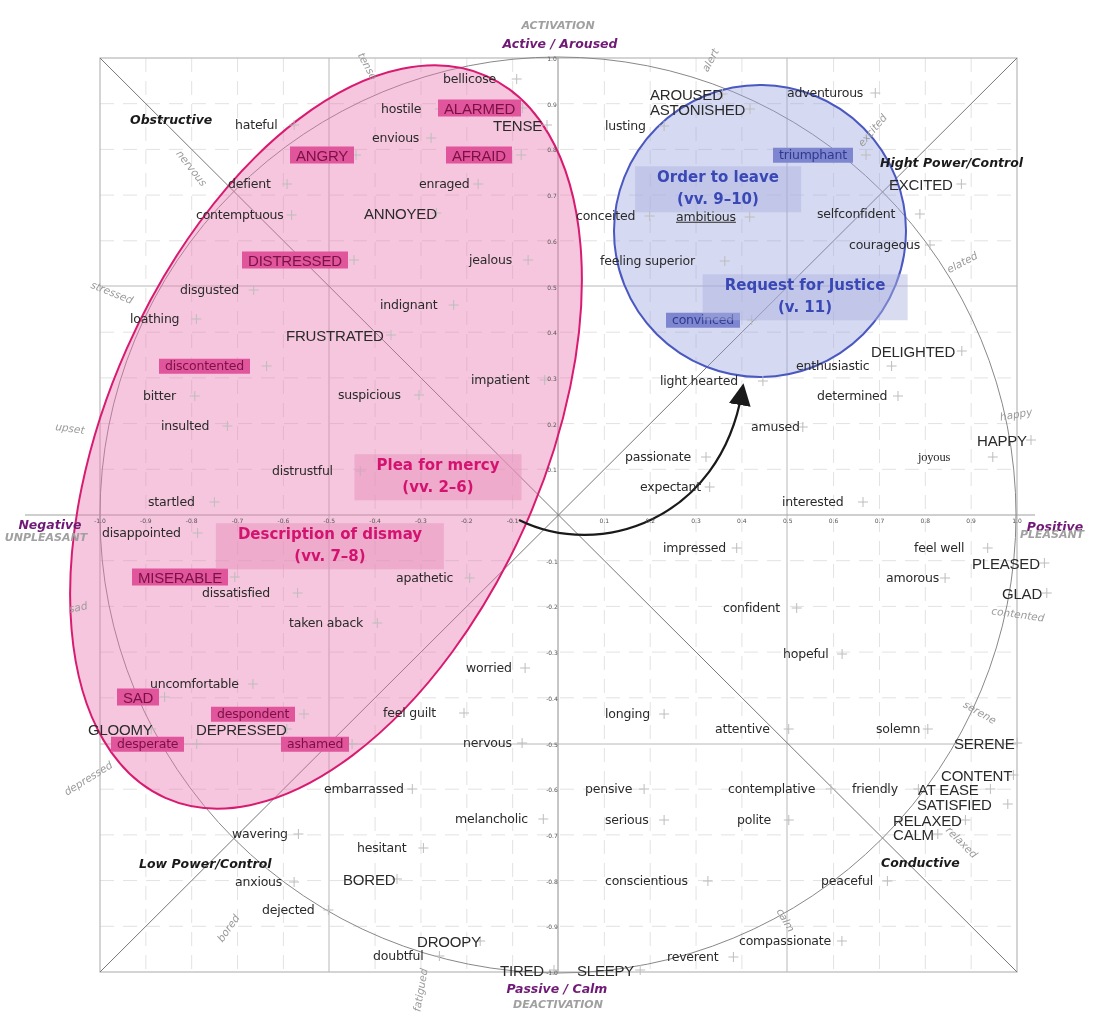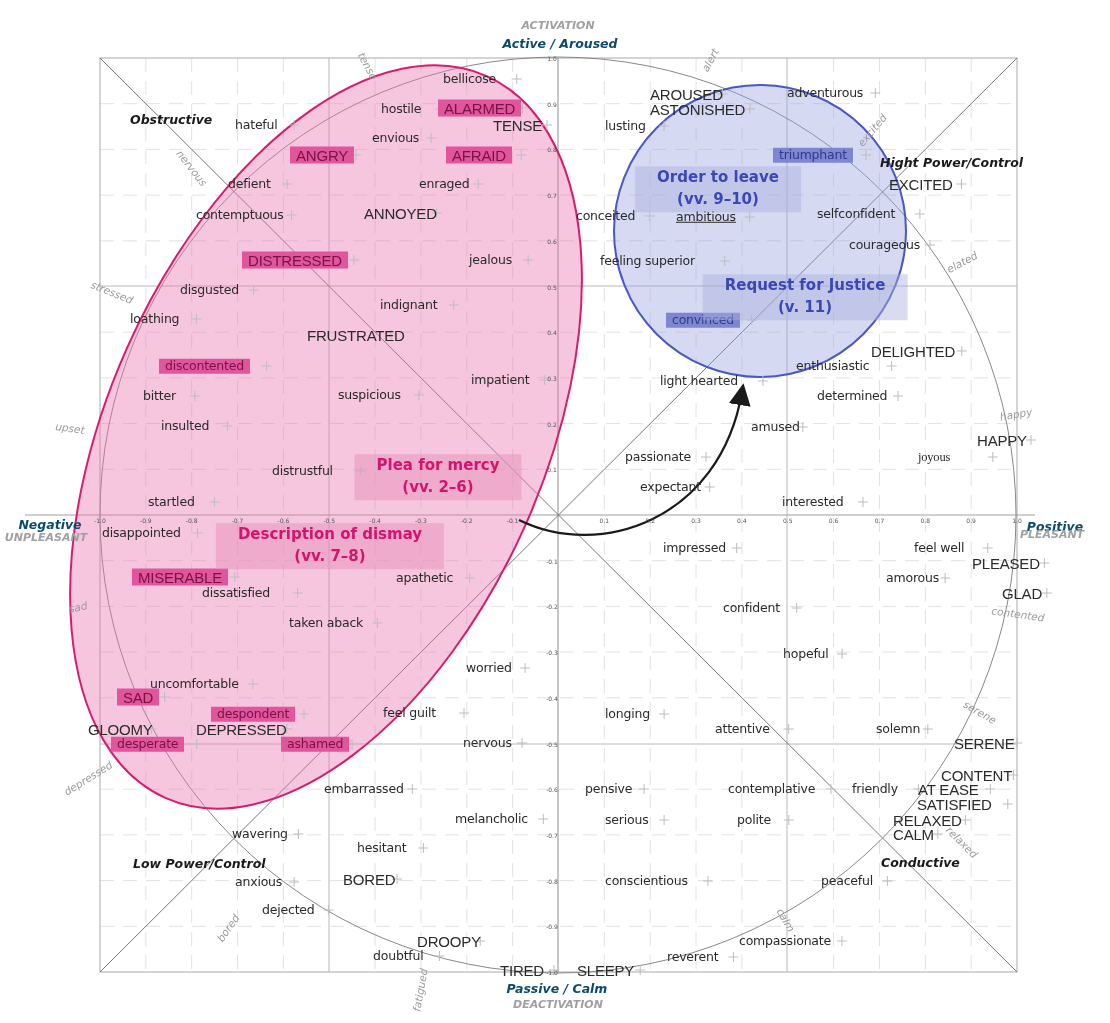--- a/index.html
+++ b/index.html
@@ -4,21 +4,21 @@
 <style>
   html,body{margin:0;padding:0;background:#ffffff;}
   body{width:1110px;height:1023px;position:relative;overflow:hidden;font-family:"DejaVu Sans",sans-serif;}
   #stage{position:absolute;left:0;top:0;width:1110px;height:1023px;}
   svg#plot{position:absolute;left:0;top:0;}
   .lbl{position:absolute;white-space:nowrap;color:#2a2a2a;line-height:1;transform:translateY(-50%);}
   .lbl.small{font-size:12.5px;font-family:"DejaVu Sans",sans-serif;letter-spacing:-0.2px;}
   .lbl.big{font-size:15px;font-family:"Liberation Sans",sans-serif;letter-spacing:-0.2px;}
   .lbl.hl-pink{background:#e0559b;color:#7a1145;padding:1px 6px;}
   .lbl.hl-blue{background:#7d86cf;color:#2f3a8f;padding:1px 6px;}
-  .axis-title{position:absolute;font-family:"DejaVu Sans",sans-serif;font-style:italic;font-weight:bold;font-size:12.5px;color:#0c4a6e;white-space:nowrap;transform:translate(-50%,-50%);}
+  .axis-title{position:absolute;font-family:"DejaVu Sans",sans-serif;font-style:italic;font-weight:bold;font-size:12.5px;color:#701a75;white-space:nowrap;transform:translate(-50%,-50%);}
   .axis-sub{position:absolute;font-family:"DejaVu Sans",sans-serif;font-style:italic;font-weight:bold;font-size:11px;color:#a0a0a0;white-space:nowrap;transform:translate(-50%,-50%);}
   .quad{position:absolute;font-family:"DejaVu Sans",sans-serif;font-style:italic;font-weight:bold;font-size:12.5px;color:#1a1a1a;white-space:nowrap;transform:translateY(-50%);}
   .ring{position:absolute;font-family:"DejaVu Sans",sans-serif;font-style:italic;font-size:10.5px;color:#9a9a9a;white-space:nowrap;transform-origin:center center;}
   .ann{position:absolute;font-family:"DejaVu Sans",sans-serif;font-weight:bold;font-size:15px;text-align:center;line-height:1.45;padding:1px 22px;transform:translate(-50%,-50%);}
   .ann.pink{color:#d3136f;background:rgba(232,150,190,0.55);}
   .ann.blue{color:#3948b5;background:rgba(170,178,225,0.45);}
   .tick{position:absolute;font-family:"DejaVu Sans",sans-serif;font-size:6px;color:#555;transform:translate(-50%,-50%);}
 </style>
 </head>
 <body>
@@ -355,21 +355,21 @@
       <div class="lbl big hl-pink" style="left: 446px; top: 155px;">AFRAID</div>
       <div class="lbl small" style="left: 228px; top: 184px;">defient</div>
       <div class="lbl small" style="left: 419px; top: 184px;">enraged</div>
       <div class="lbl small" style="left: 196px; top: 215px;">contemptuous</div>
       <div class="lbl big" style="left: 364px; top: 213px;">ANNOYED</div>
       <div class="lbl big hl-pink" style="left: 242px; top: 260px;">DISTRESSED</div>
       <div class="lbl small" style="left: 469px; top: 260px;">jealous</div>
       <div class="lbl small" style="left: 180px; top: 290px;">disgusted</div>
       <div class="lbl small" style="left: 380px; top: 305px;">indignant</div>
       <div class="lbl small" style="left: 130px; top: 319px;">loathing</div>
-      <div class="lbl big" style="left: 307px; top: 335px;">FRUSTRATED</div>
+      <div class="lbl big" style="left: 286px; top: 335px;">FRUSTRATED</div>
       <div class="lbl small hl-pink" style="left: 159px; top: 366px;">discontented</div>
       <div class="lbl small" style="left: 471px; top: 380px;">impatient</div>
       <div class="lbl small" style="left: 143px; top: 396px;">bitter</div>
       <div class="lbl small" style="left: 338px; top: 395px;">suspicious</div>
       <div class="lbl small" style="left: 161px; top: 426px;">insulted</div>
       <div class="lbl small" style="left: 272px; top: 471px;">distrustful</div>
       <div class="lbl small" style="left: 148px; top: 502px;">startled</div>
       <div class="lbl small" style="left: 102px; top: 533px;">disappointed</div>
       <div class="lbl big hl-pink" style="left: 132px; top: 577px;">MISERABLE</div>
       <div class="lbl small" style="left: 396px; top: 578px;">apathetic</div>
@@ -458,21 +458,21 @@
         <div>(vv. 9–10)</div>
       </div>
       <div class="ann blue" style="left: 805px; top: 284px; margin-top: 13px;">
         <div>Request for Justice</div>
         <div>(v. 11)</div>
       </div>
     </div>
   <div id="quads">
       <div class="quad" style="left: 130px; top: 119px;">Obstructive</div>
       <div class="quad" style="left: 880px; top: 162px;">Hight Power/Control</div>
-      <div class="quad" style="left: 133px; top: 863px;">Low Power/Control</div>
+      <div class="quad" style="left: 139px; top: 863px;">Low Power/Control</div>
       <div class="quad" style="left: 881px; top: 862px;">Conductive</div>
     </div>
 
   <div class="axis-sub" style="left:558px;top:25px;">ACTIVATION</div>
   <div class="axis-title" style="left:560px;top:43px;">Active / Aroused</div>
   <div class="axis-title" style="left:557px;top:988px;">Passive / Calm</div>
   <div class="axis-sub" style="left:558px;top:1004px;">DEACTIVATION</div>
   <div class="axis-title" style="left:50px;top:524px;">Negative</div>
   <div class="axis-sub" style="left:46px;top:537px;">UNPLEASANT</div>
   <div class="axis-title" style="left:1055px;top:526px;">Positive</div>

